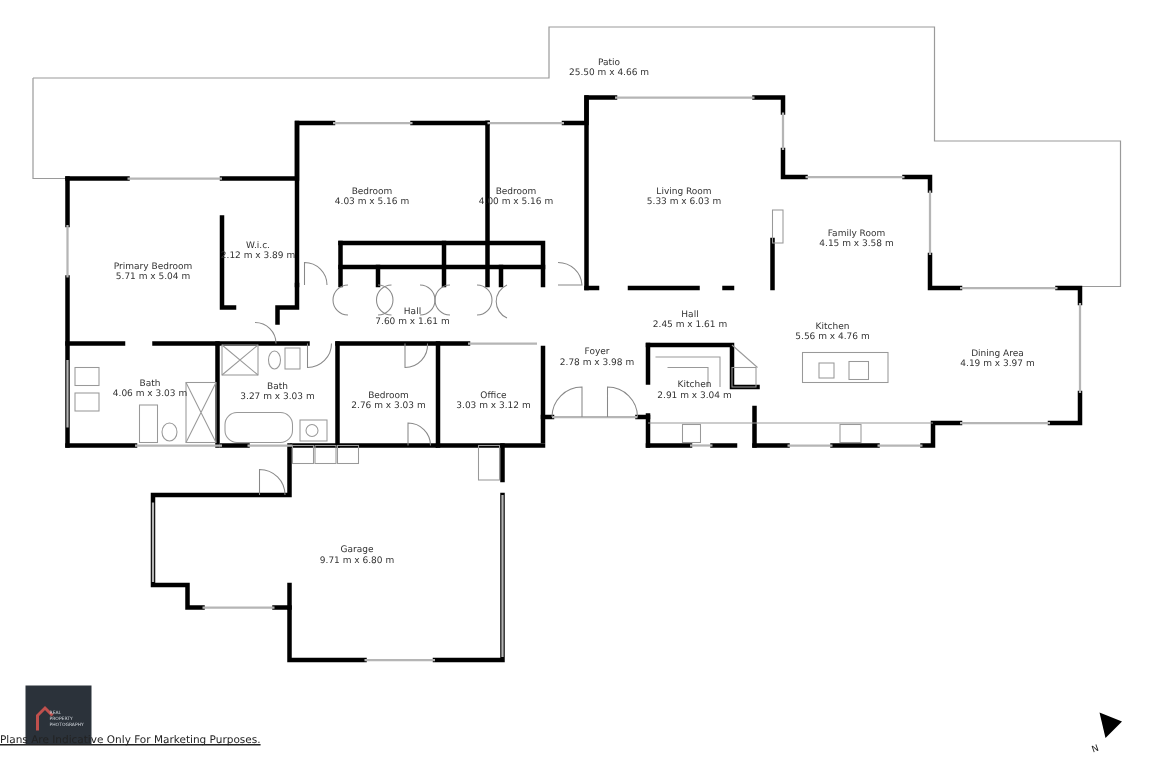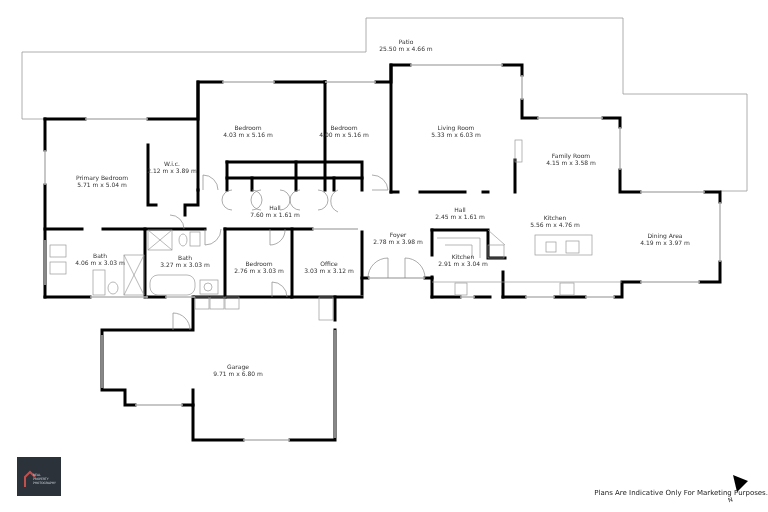--- a/index.html
+++ b/index.html
@@ -1,19 +1,19 @@
 <!DOCTYPE html>
 <html><head>
 <meta charset="utf-8">
 <style>
   html, body { margin:0; padding:0; background:#ffffff; }
   body { width:768px; height:512px; position:relative; overflow:hidden; font-family:"DejaVu Sans", sans-serif; }
   #plan { position:absolute; left:0; top:0; width:768px; height:512px; }
   .lbl { position:absolute; text-align:center; font-size:6px; line-height:7px; color:#333; transform:translateX(-50%); white-space:nowrap; font-family:"DejaVu Sans", sans-serif; }
-  .footer { position:absolute; left:0; width:768px; top:489px; text-align:right; font-size:7px; color:#222; font-family:"DejaVu Sans", sans-serif; }
+  .footer { position:absolute; left:0; width:768px; top:489px; text-align:left; font-size:7px; color:#222; font-family:"DejaVu Sans", sans-serif;text-decoration:underline; }
   .logo { position:absolute; left:17px; top:457px; width:44px; height:39px; background:#2b323a; }
   .logo-text { position:absolute; left:16px; top:16px; font-size:3px; line-height:4px; color:#cfd4da; font-family:"DejaVu Sans", sans-serif; }
   .north-label { position:absolute; left:728px; top:496px; font-size:6px; color:#222; transform:rotate(-20deg); }
 </style>
 </head>
 <body>
 
 <svg id="plan" viewBox="0 0 768 512" xmlns="http://www.w3.org/2000/svg">
 
   <g fill="none" stroke="#9a9a9a" stroke-width="0.8">

